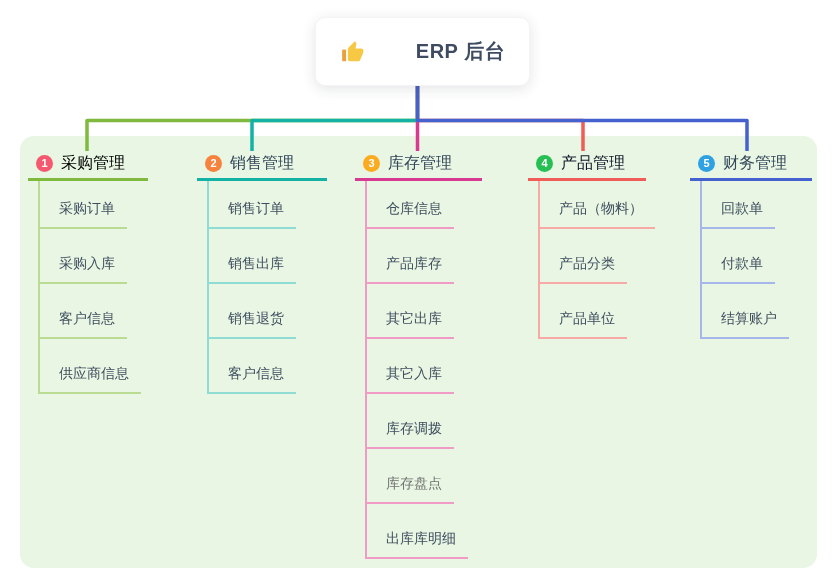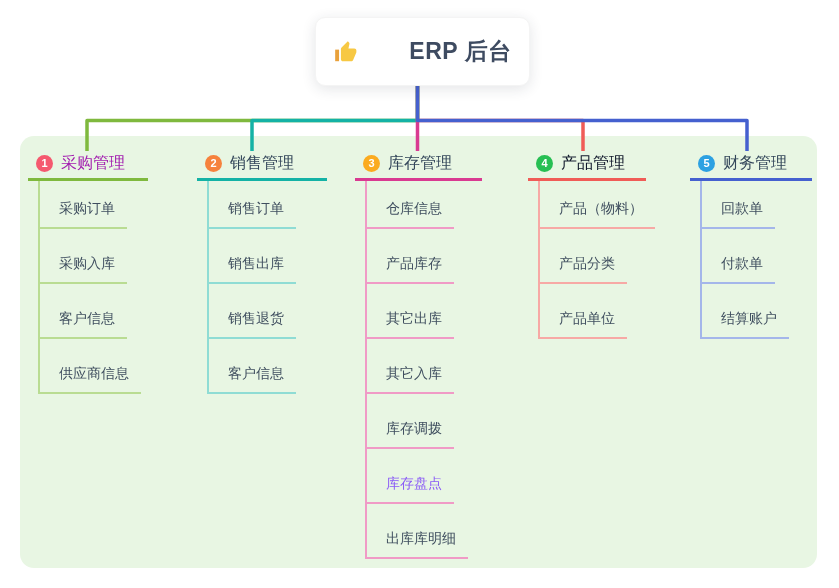--- a/index.html
+++ b/index.html
@@ -7,21 +7,21 @@
   #canvas{position:relative;width:839px;height:588px;background:#ffffff;overflow:hidden;}
 
   .panel{position:absolute;left:20px;top:136px;width:797px;height:432px;border-radius:14px;}
 
   #connectors{position:absolute;left:0;top:0;z-index:1;}
 
   .root-card{position:absolute;left:315px;top:17px;width:213px;height:67px;z-index:3;
     background:#ffffff;border-radius:10px;border:1px solid #f4f4f4;
     box-shadow:0 3px 14px rgba(30,40,60,0.12);
     display:flex;align-items:center;justify-content:center;gap:10px;}
-  .root-title{font-size:23px;font-weight:600;letter-spacing:0.5px;margin-left:40px;}
+  .root-title{font-size:20px;font-weight:600;letter-spacing:0.5px;margin-left:40px;}
 
   .branch{position:absolute;top:148px;z-index:2;}
   .branch-header{height:30px;box-sizing:content-box;display:flex;align-items:center;gap:8px;
     padding-left:8px;border-bottom:3px solid var(--line);}
   .badge{width:17px;height:17px;border-radius:50%;background:var(--badge);color:#ffffff;
     font-size:11px;font-weight:bold;display:flex;align-items:center;justify-content:center;flex:0 0 17px;}
   .branch-label{font-size:16px;font-weight:500;}
 
   .children{margin-left:10px;border-left:2.5px solid var(--light);}
   .child{height:55px;display:flex;align-items:flex-end;}
@@ -50,21 +50,21 @@
         <path fill="#e9a13b" d="M2 20.5h3.6V9.8H2z"></path>
         <path fill="#f7c843" d="M21.6 10.7c0-1.05-.85-1.9-1.9-1.9h-5.45l.9-4.25.03-.35c0-.4-.16-.78-.42-1.04L13.7 2.1 7.9 7.9c-.37.36-.6.86-.6 1.41v9.3c0 1.05.86 1.9 1.9 1.9h7.65c.78 0 1.45-.47 1.74-1.15l2.84-6.63c.09-.22.13-.45.13-.69v-1.34z"></path>
       </svg>
     </span>
     <span class="root-title" style="color: rgb(62, 75, 97);">ERP 后台</span>
   </div>
 
 <div class="branch" style="left: 28px; width: 120px; --line: #7fb93e; --light: #b9dc92; --badge: #f5596f;">
       <div class="branch-header">
         <span class="badge">1</span>
-        <span class="branch-label" style="color: #a21caf;">采购管理</span>
+        <span class="branch-label" style="color: #000000;">采购管理</span>
       </div>
       <div class="children">
         <div class="child">
           <div class="child-label" style="color: rgb(63, 78, 95);">采购订单</div>
         </div>
         <div class="child">
           <div class="child-label" style="color: rgb(63, 78, 95); margin-top: 12px;">采购入库</div>
         </div>
         <div class="child">
           <div class="child-label" style="color: rgb(63, 78, 95);">客户信息</div>
@@ -109,21 +109,21 @@
         <div class="child">
           <div class="child-label" style="color: rgb(63, 78, 95);">其它出库</div>
         </div>
         <div class="child">
           <div class="child-label" style="color: rgb(63, 78, 95);">其它入库</div>
         </div>
         <div class="child">
           <div class="child-label" style="color: rgb(63, 78, 95);">库存调拨</div>
         </div>
         <div class="child">
-          <div class="child-label" style="color: #8b5cf6;">库存盘点</div>
+          <div class="child-label" style="color: #737373;">库存盘点</div>
         </div>
         <div class="child">
           <div class="child-label" style="color: rgb(63, 78, 95);">出库库明细</div>
         </div>
       </div>
     </div>
     <div class="branch" style="left: 528px; width: 118px; --line: #f05c57; --light: #f7a9a5; --badge: #27bf53;">
       <div class="branch-header">
         <span class="badge">4</span>
         <span class="branch-label" style="color: #0f172a;">产品管理</span>

